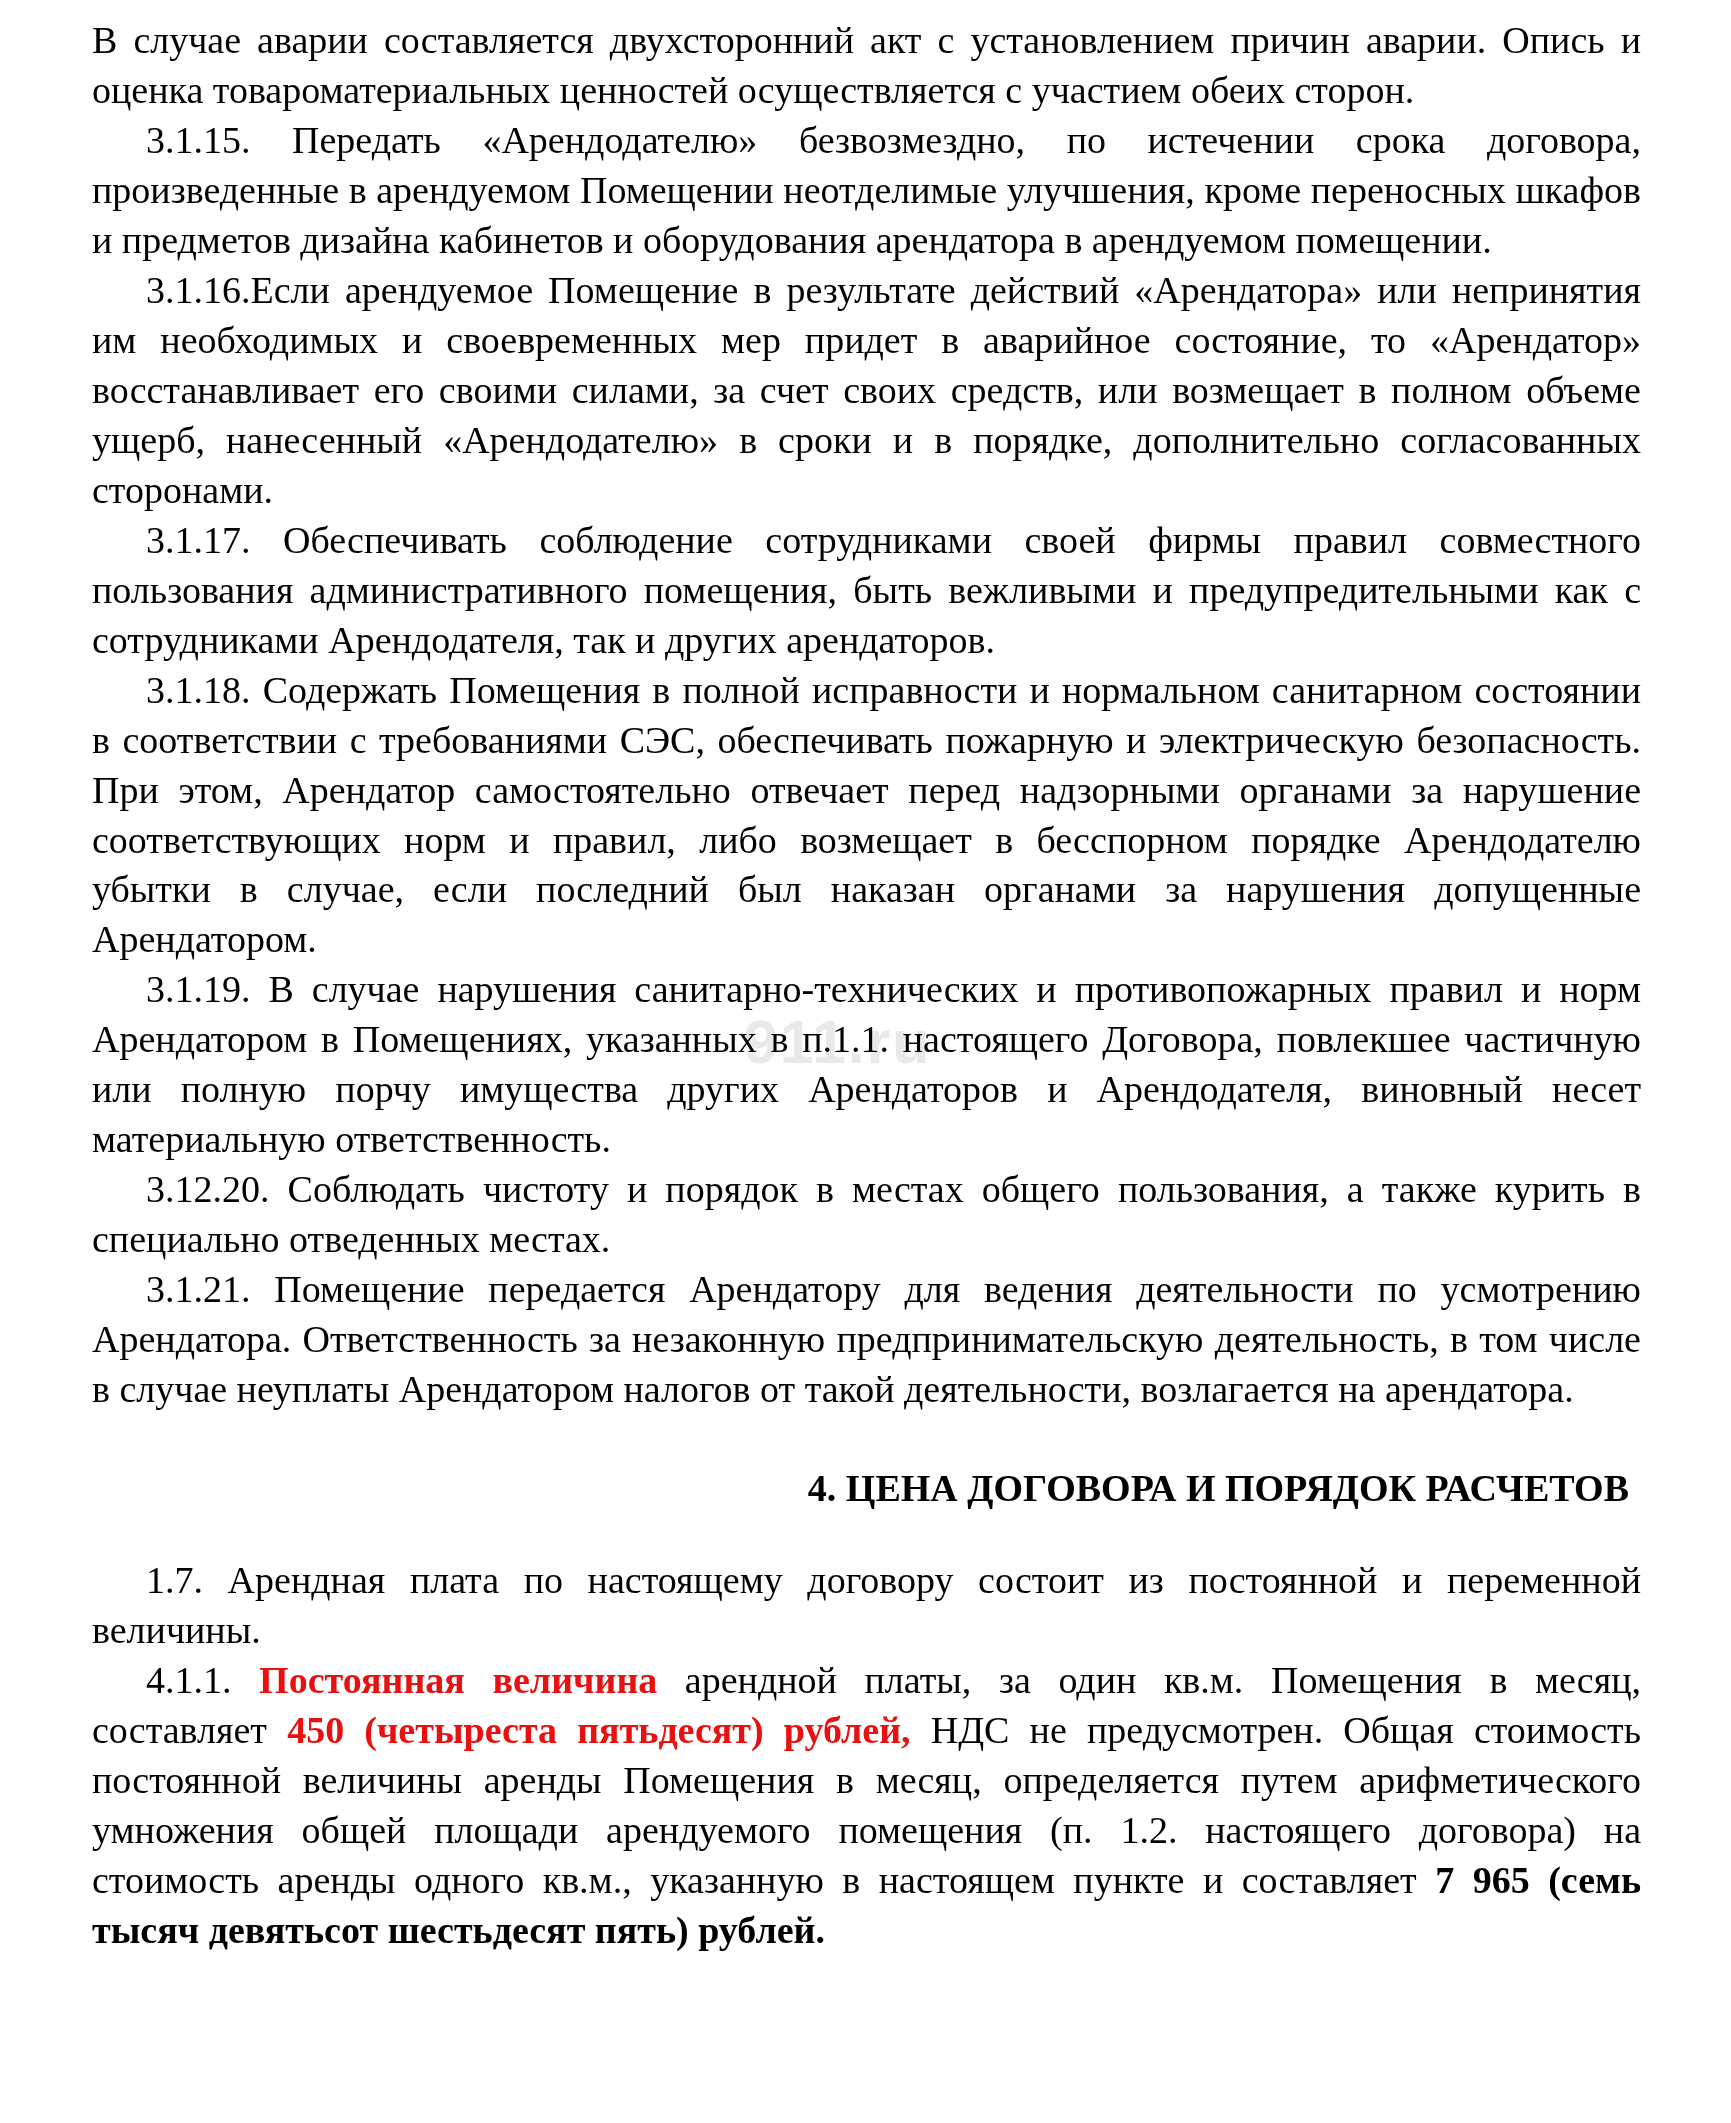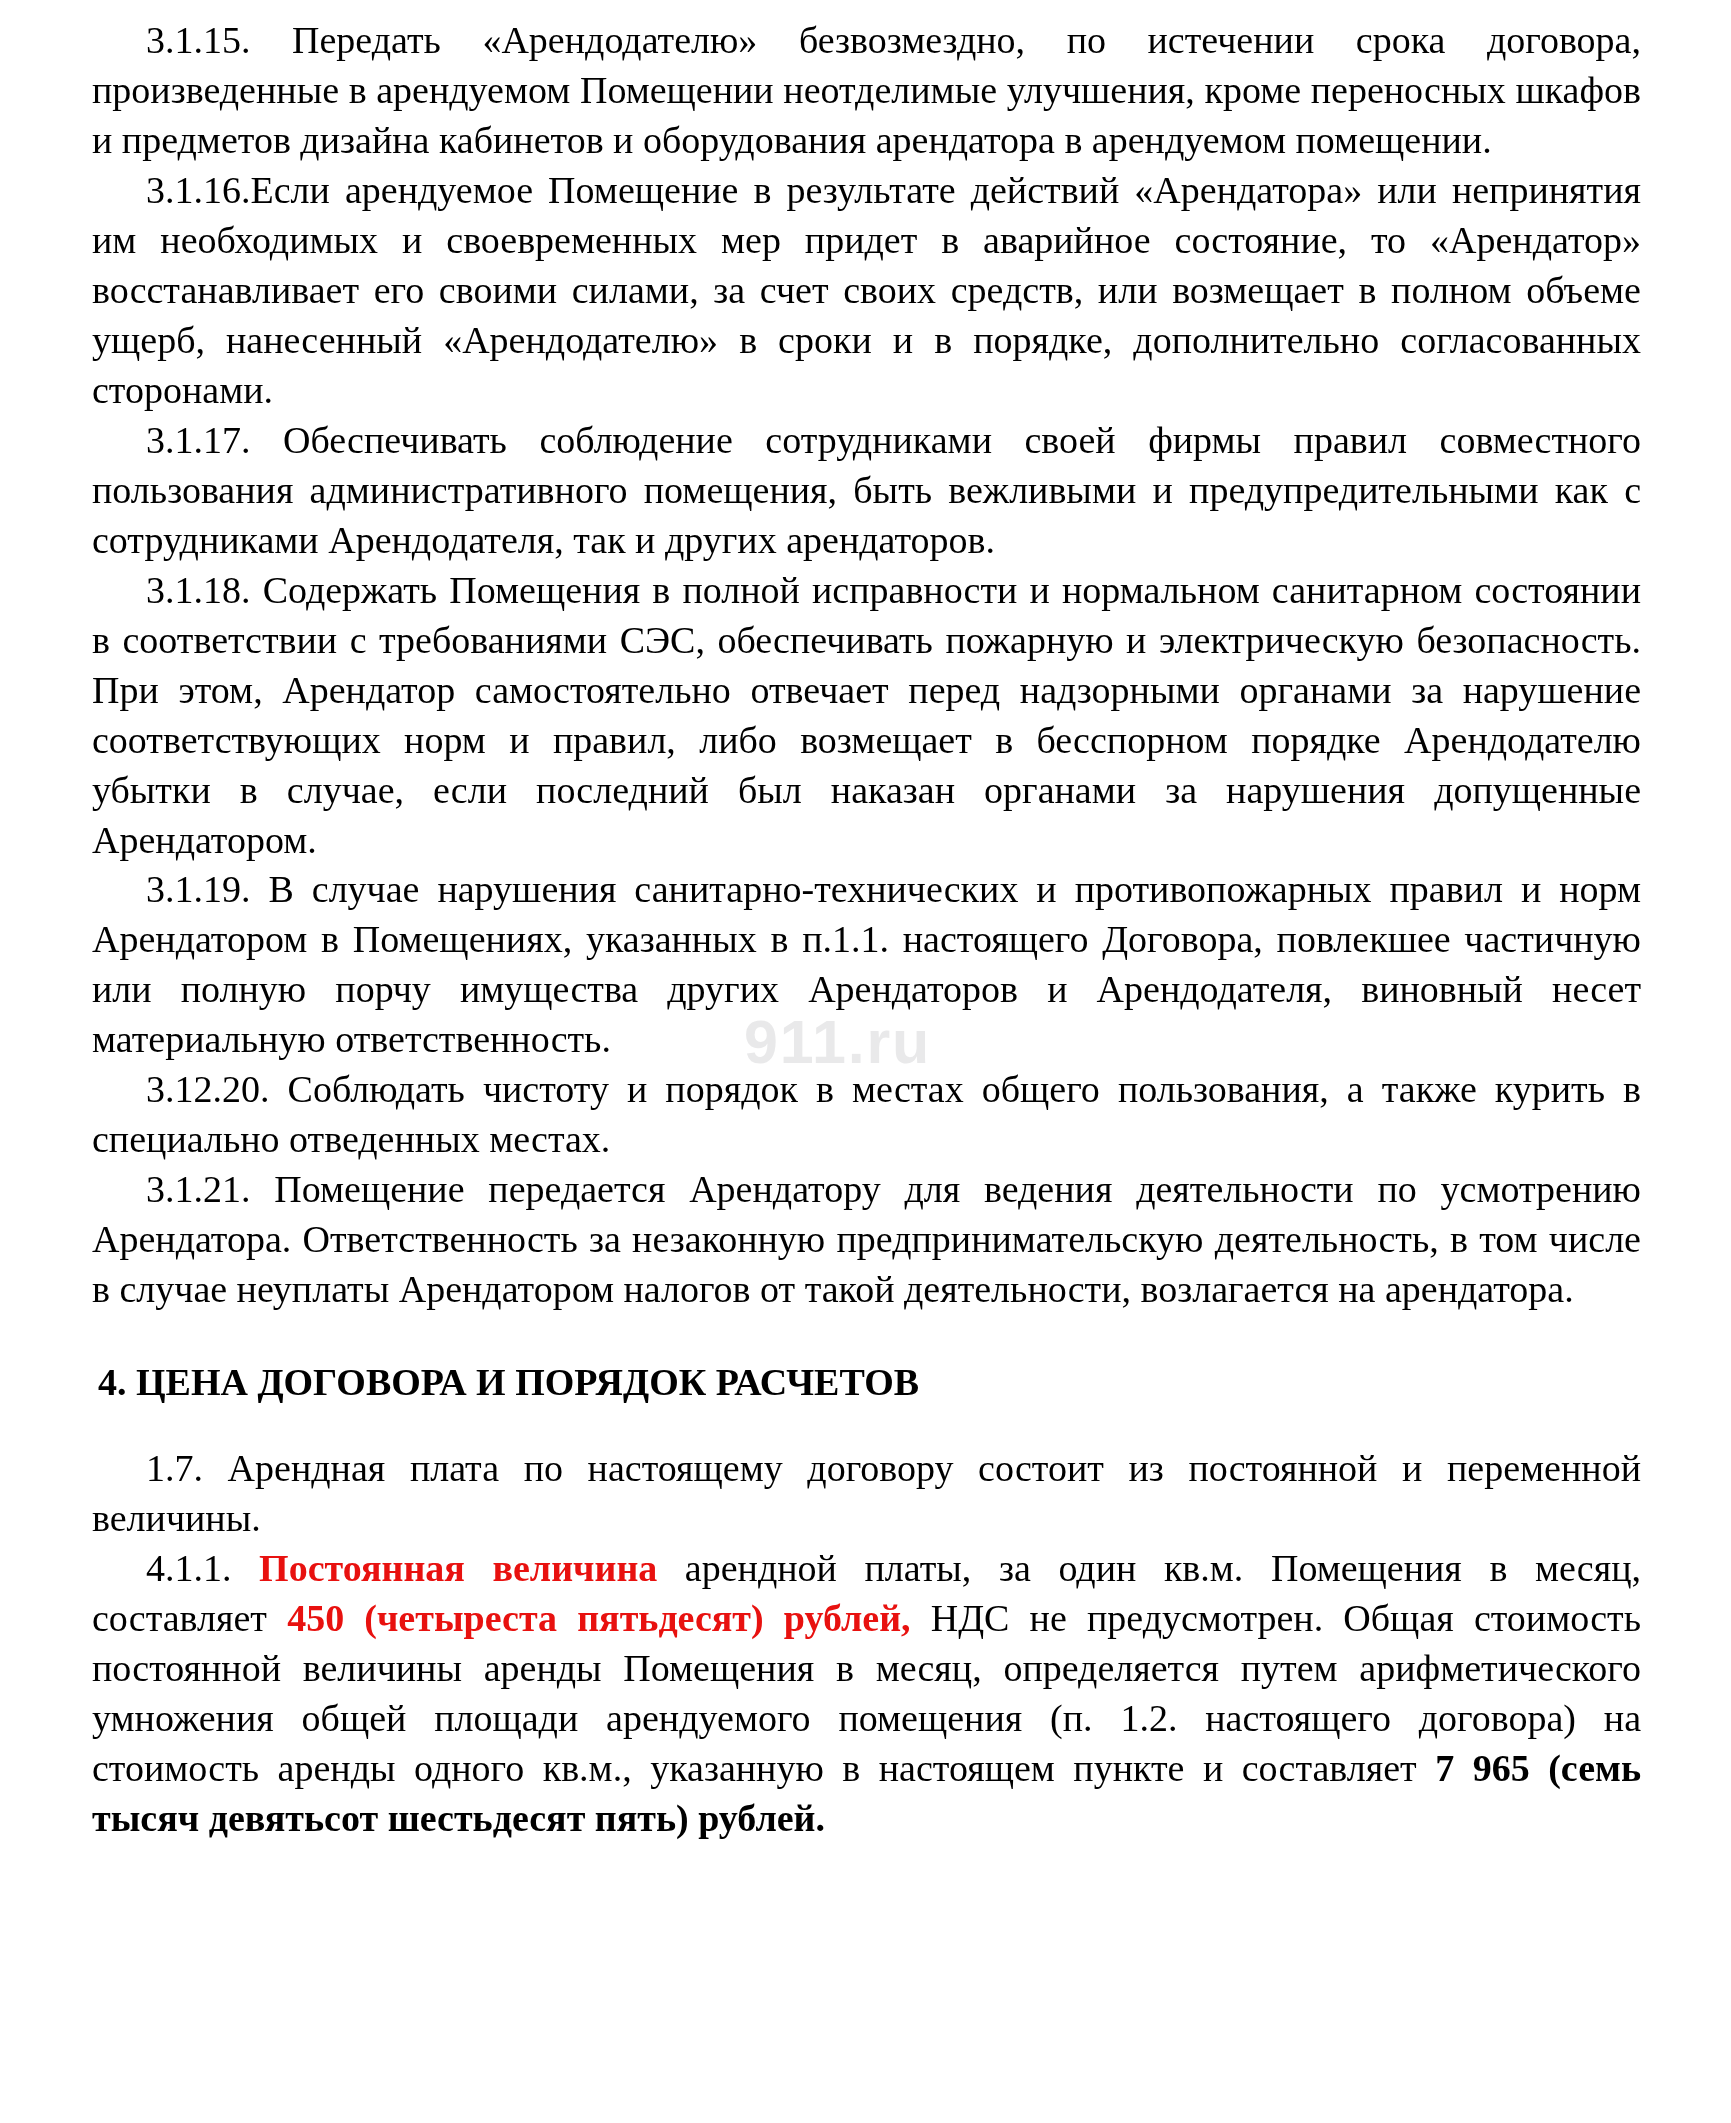--- a/index.html
+++ b/index.html
@@ -31,26 +31,26 @@
     text-align: justify;
     text-justify: inter-word;
     text-indent: 0;
     hyphens: none;
     word-spacing: 0px;
   }
   p.para.indent {
     text-indent: 54px;
   }
   .heading {
-    margin: 6px;
+    margin: 12px;
     padding: 0;
     font-size: 38px;
     line-height: 1.315;
     font-weight: bold;
-    text-align: left;
+    text-align: right;
   }
   .spacer-sm { height: 30px; }
   .spacer-md { height: 37px; }
   .red-bold {
     color: #e8110f;
     font-weight: bold;
     margin-top: 29px;
   }
   .blk-bold {
     color: #000000;
@@ -76,20 +76,21 @@
 </style>
 </head>
 <body>
 
 <div class="page">
 
   <div class="watermark">911.ru</div>
 
   <div class="doc-body">
 
+    <p class="para">В случае аварии составляется двухсторонний акт с установлением причин аварии. Опись и оценка товароматериальных ценностей осуществляется с участием обеих сторон.</p>
 
     <p class="para indent">3.1.15. Передать «Арендодателю» безвозмездно, по истечении срока договора, произведенные в арендуемом Помещении неотделимые улучшения, кроме переносных шкафов и предметов дизайна кабинетов и оборудования арендатора в арендуемом помещении.</p>
 
     <p class="para indent">3.1.16.Если арендуемое Помещение в результате действий «Арендатора» или непринятия им необходимых и своевременных мер придет в аварийное состояние, то «Арендатор» восстанавливает его своими силами, за счет своих средств, или возмещает в полном объеме ущерб, нанесенный «Арендодателю» в сроки и в порядке, дополнительно согласованных сторонами.</p>
 
     <p class="para indent">3.1.17. Обеспечивать соблюдение сотрудниками своей фирмы правил совместного пользования административного помещения, быть вежливыми и предупредительными как с сотрудниками Арендодателя, так и других арендаторов.</p>
 
     <p class="para indent">3.1.18. Содержать Помещения в полной исправности и нормальном санитарном состоянии в соответствии с требованиями СЭС, обеспечивать пожарную и электрическую безопасность. При этом, Арендатор самостоятельно отвечает перед надзорными органами за нарушение соответствующих норм и правил, либо возмещает в бесспорном порядке Арендодателю убытки в случае, если последний был наказан органами за нарушения допущенные Арендатором.</p>
 
     <p class="para indent">3.1.19. В случае нарушения санитарно-технических и противопожарных правил и норм Арендатором в Помещениях, указанных в п.1.1. настоящего Договора, повлекшее частичную или полную порчу имущества других Арендаторов и Арендодателя, виновный несет материальную ответственность.</p>

